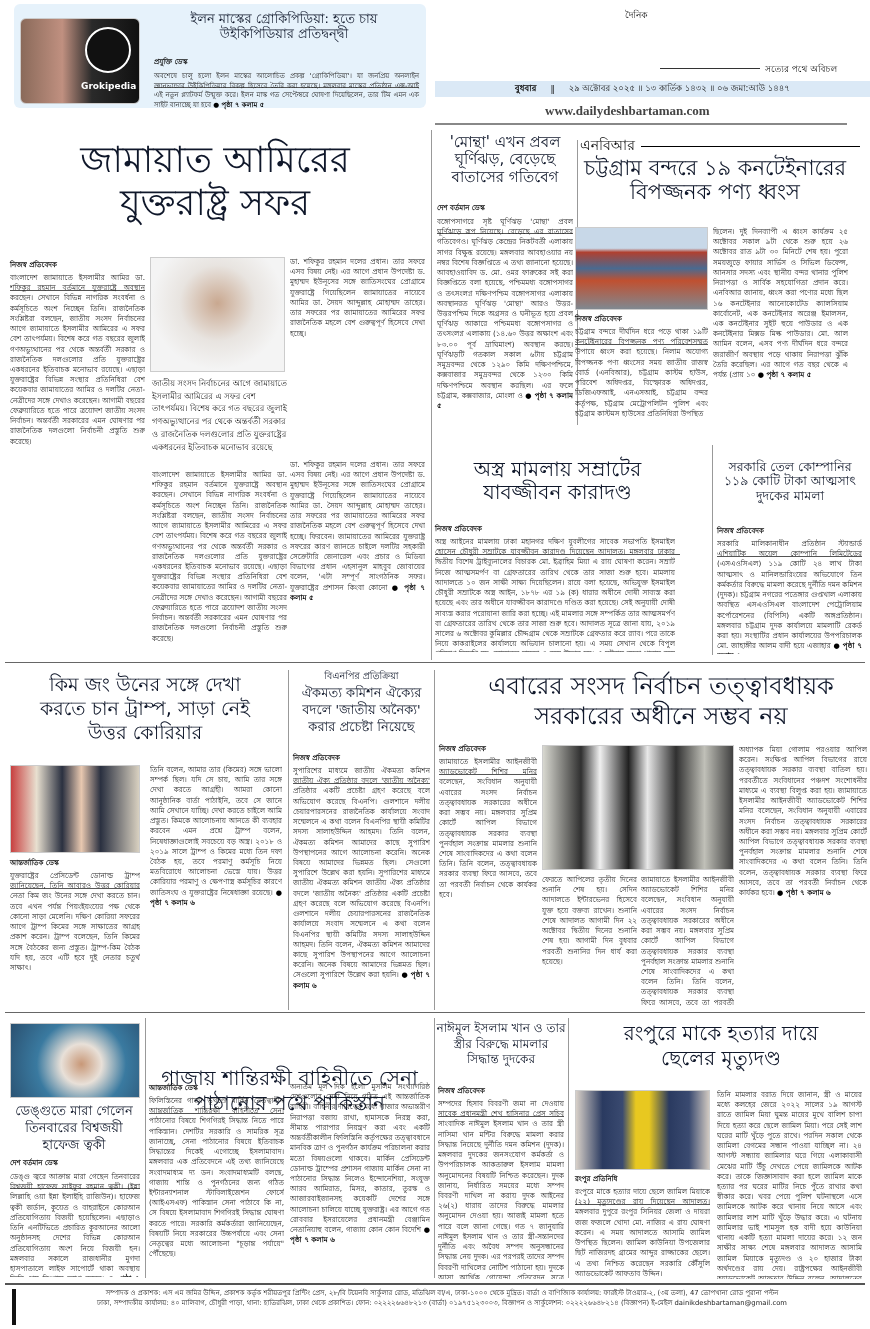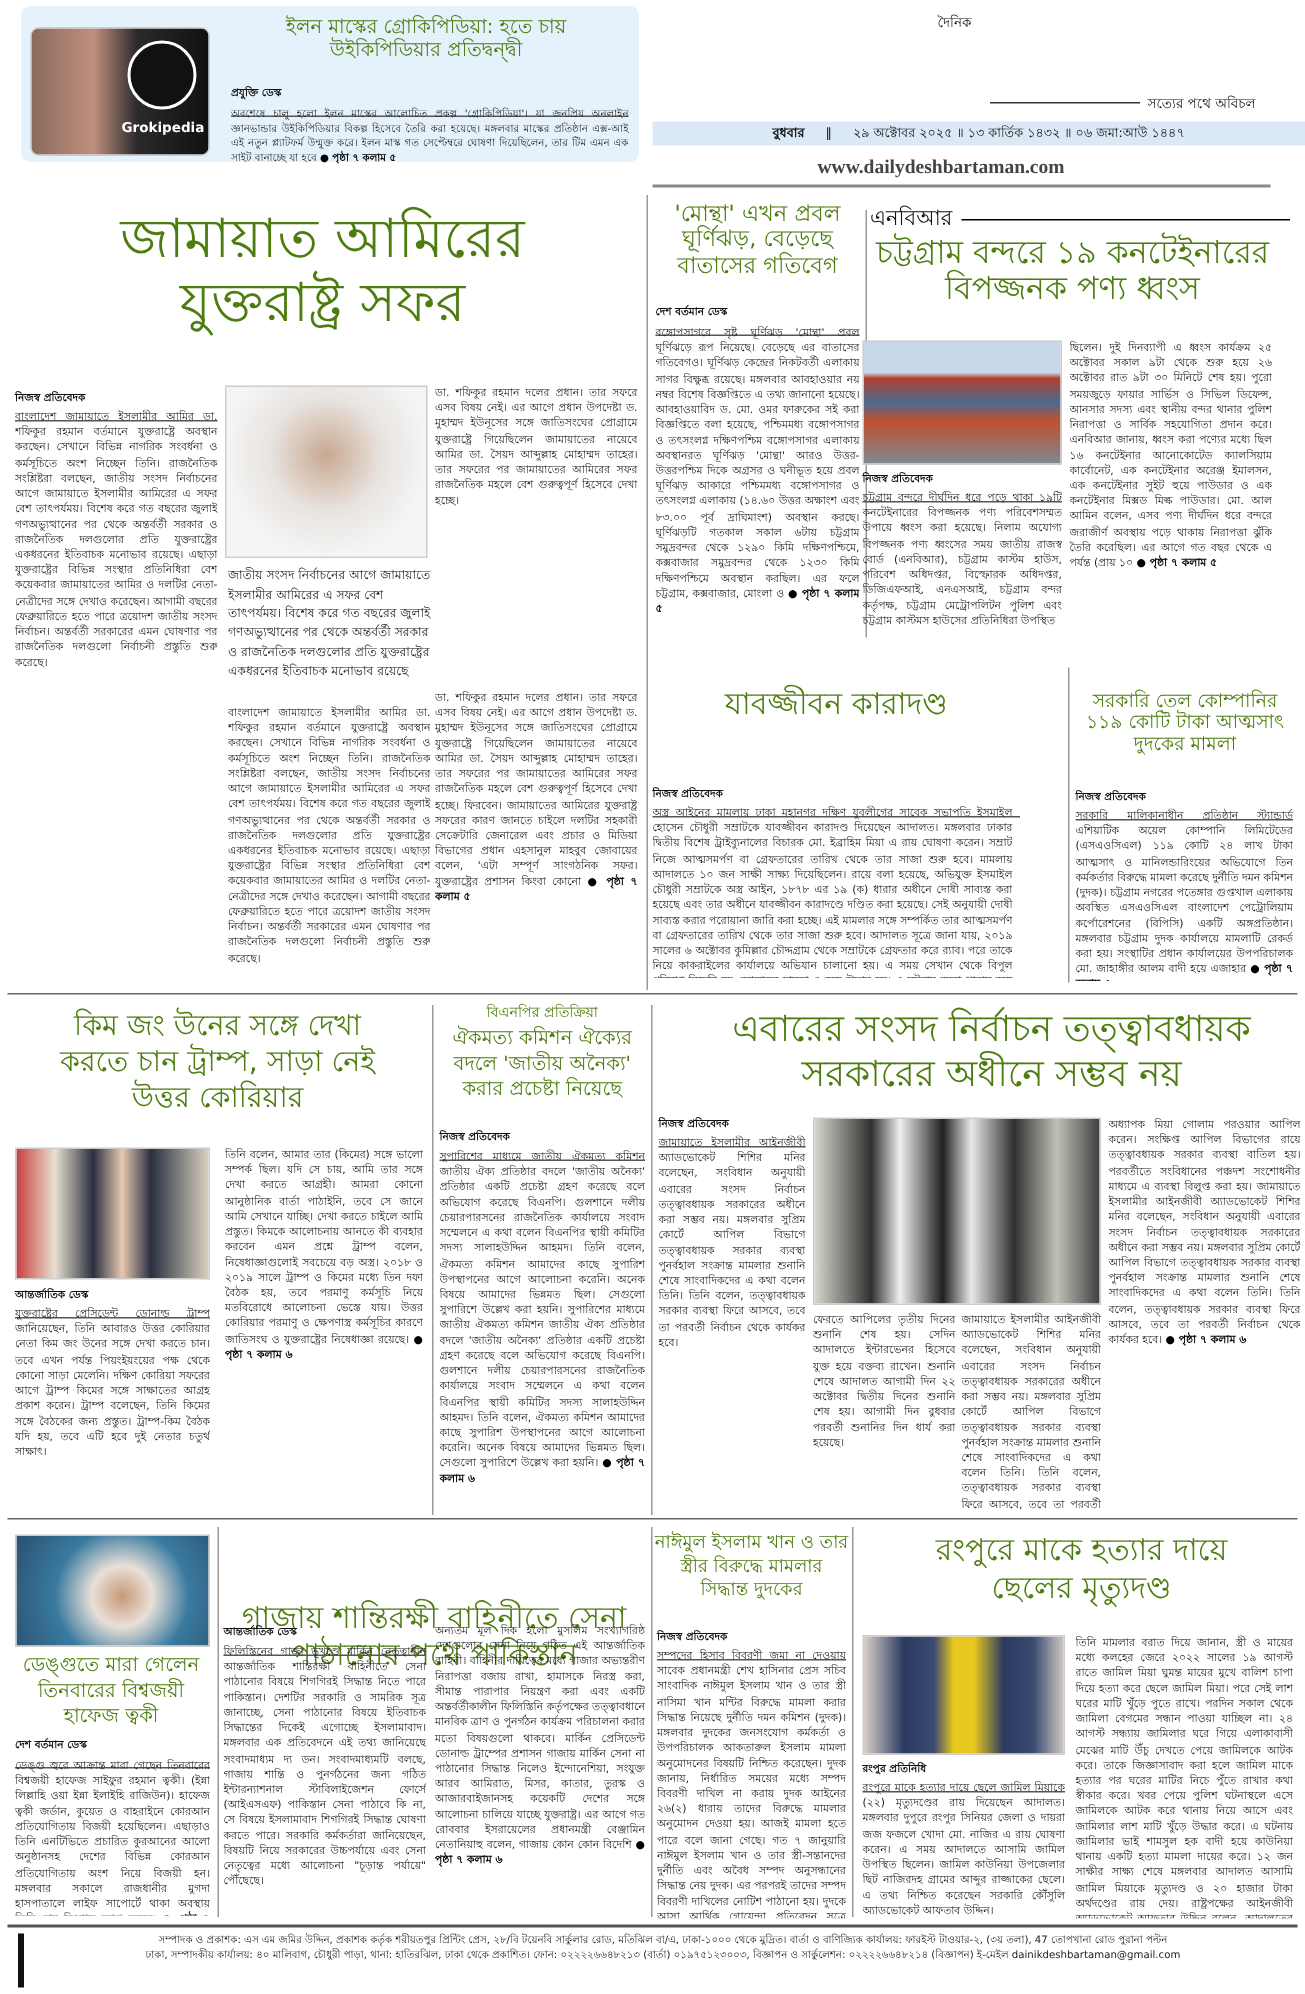--- a/index.html
+++ b/index.html
@@ -1,19 +1,19 @@
 <!DOCTYPE html>
 <html><head>
 <meta charset="utf-8">
 <style>
 *{box-sizing:border-box;margin:0;padding:0}
 body{width:870px;height:1329px;background:#fff;font-family:"DejaVu Serif",serif;color:#111;position:relative;overflow:hidden}
 .abs{position:absolute}
-.hl{font-family:"DejaVu Sans",sans-serif;font-weight:normal;text-align:center;line-height:1.15;color:#4d7c0f}
-.byline{font-size:7px;font-weight:bold;border-bottom:1px solid #555;padding-bottom:9px;margin-bottom:4px;font-family:"DejaVu Sans",sans-serif}
+.hl{font-family:"DejaVu Sans",sans-serif;font-weight:normal;text-align:center;line-height:1.15;color:#0f172a}
+.byline{font-size:7px;font-weight:bold;border-bottom:1px solid #555;padding-bottom:19px;margin-bottom:4px;font-family:"DejaVu Sans",sans-serif}
 .body{font-size:7.2px;line-height:1.42;text-align:justify;font-family:"DejaVu Sans",sans-serif;color:#222}
 .cont{font-weight:bold;color:#000}
 .photo{background:#999;border:1px solid #ccc}
 .rule{position:absolute;background:#666;height:1px}
 .vrule{position:absolute;background:#999;width:1px}
 </style>
 </head>
 <body>
 
 <div class="abs" style="left:14px;top:4px;width:412px;height:104px;background:#e6f2fb;border-radius:6px;">
@@ -82,20 +82,21 @@
   <div class="abs photo" style="left:-5px;top:97px;width:133px;height:83px;background:linear-gradient(180deg,#c8d8e8 0%,#c8d8e8 25%,#b04030 30%,#4a6a90 50%,#c05030 65%,#808890 100%);"></div>
   <div class="abs byline" style="left:-5px;top:183px;width:133px;">নিজস্ব প্রতিবেদক</div>
   <div class="abs body" style="left:-5px;top:197px;width:133px;height:105px;overflow:hidden;">চট্টগ্রাম বন্দরে দীর্ঘদিন ধরে পড়ে থাকা ১৯টি কনটেইনারের বিপজ্জনক পণ্য পরিবেশসম্মত উপায়ে ধ্বংস করা হয়েছে। নিলাম অযোগ্য বিপজ্জনক পণ্য ধ্বংসের সময় জাতীয় রাজস্ব বোর্ড (এনবিআর), চট্টগ্রাম কাস্টম হাউস, পরিবেশ অধিদপ্তর, বিস্ফোরক অধিদপ্তর, ডিজিএফআই, এনএসআই, চট্টগ্রাম বন্দর কর্তৃপক্ষ, চট্টগ্রাম মেট্রোপলিটন পুলিশ এবং চট্টগ্রাম কাস্টমস হাউসের প্রতিনিধিরা উপস্থিত</div>
   <div class="abs body" style="left:133px;top:97px;width:135px;height:205px;overflow:hidden;">
     <span>ছিলেন। দুই দিনব্যাপী এ ধ্বংস কার্যক্রম ২৫ অক্টোবর সকাল ৯টা থেকে শুরু হয়ে ২৬ অক্টোবর রাত ৯টা ৩০ মিনিটে শেষ হয়। পুরো সময়জুড়ে ফায়ার সার্ভিস ও সিভিল ডিফেন্স, আনসার সদস্য এবং স্থানীয় বন্দর থানার পুলিশ নিরাপত্তা ও সার্বিক সহযোগিতা প্রদান করে। এনবিআর জানায়, ধ্বংস করা পণ্যের মধ্যে ছিল ১৬ কনটেইনার আনোকোটেড ক্যালসিয়াম কার্বোনেট, এক কনটেইনার অরেঞ্জ ইমালসন, এক কনটেইনার সুইট হুয়ে পাউডার ও এক কনটেইনার মিক্সড মিল্ক পাউডার। মো. আল আমিন বলেন, এসব পণ্য দীর্ঘদিন ধরে বন্দরে জরাজীর্ণ অবস্থায় পড়ে থাকায় নিরাপত্তা ঝুঁকি তৈরি করেছিল। এর আগে গত বছর থেকে এ পর্যন্ত (প্রায় ১০</span> <span class="cont">● পৃষ্ঠা ৭ কলাম ৫</span>
   </div>
 </div>
 
 <div class="abs" style="left:435px;top:440px;width:245px;height:215px;">
   <div class="abs hl" style="left:0;top:18px;width:245px;font-size:20px;">
+    <div>অস্ত্র মামলায় সম্রাটের</div>
     <div>যাবজ্জীবন কারাদণ্ড</div>
   </div>
   <div class="abs byline" style="left:0;top:83px;width:245px;">নিজস্ব প্রতিবেদক</div>
   <div class="abs body" style="left:0;top:97px;width:240px;height:115px;overflow:hidden;">
     <span>অস্ত্র আইনের মামলায় ঢাকা মহানগর দক্ষিণ যুবলীগের সাবেক সভাপতি ইসমাইল হোসেন চৌধুরী সম্রাটকে যাবজ্জীবন কারাদণ্ড দিয়েছেন আদালত। মঙ্গলবার ঢাকার দ্বিতীয় বিশেষ ট্রাইব্যুনালের বিচারক মো. ইব্রাহিম মিয়া এ রায় ঘোষণা করেন। সম্রাট নিজে আত্মসমর্পণ বা গ্রেফতারের তারিখ থেকে তার সাজা শুরু হবে। মামলায় আদালতে ১০ জন সাক্ষী সাক্ষ্য দিয়েছিলেন। রায়ে বলা হয়েছে, অভিযুক্ত ইসমাইল চৌধুরী সম্রাটকে অস্ত্র আইন, ১৮৭৮ এর ১৯ (ক) ধারার অধীনে দোষী সাব্যস্ত করা হয়েছে এবং তার অধীনে যাবজ্জীবন কারাদণ্ডে দণ্ডিত করা হয়েছে। সেই অনুযায়ী দোষী সাব্যস্ত করার পরোয়ানা জারি করা হচ্ছে। এই মামলার সঙ্গে সম্পর্কিত তার আত্মসমর্পণ বা গ্রেফতারের তারিখ থেকে তার সাজা শুরু হবে। আদালত সূত্রে জানা যায়, ২০১৯ সালের ৬ অক্টোবর কুমিল্লার চৌদ্দগ্রাম থেকে সম্রাটকে গ্রেফতার করে র‌্যাব। পরে তাকে নিয়ে কাকরাইলের কার্যালয়ে অভিযান চালানো হয়। এ সময় সেখান থেকে বিপুল পরিমাণ বিদেশি মদ, ক্যাঙ্গারুর চামড়া ও অস্ত্র উদ্ধার হয়। এ ঘটনায় রমনা থানায় অস্ত্র ও মাদক আইনে দুটি মামলা করা হয়। পরবর্তীতে তার বিরুদ্ধে মানিলন্ডারিং আইনে মামলা হয়। ২০২০ সালের</span> 
   </div>
 </div>
 <div class="vrule" style="left:712px;top:445px;height:210px;"></div>
 
 <div class="abs" style="left:715px;top:440px;width:155px;height:215px;">

